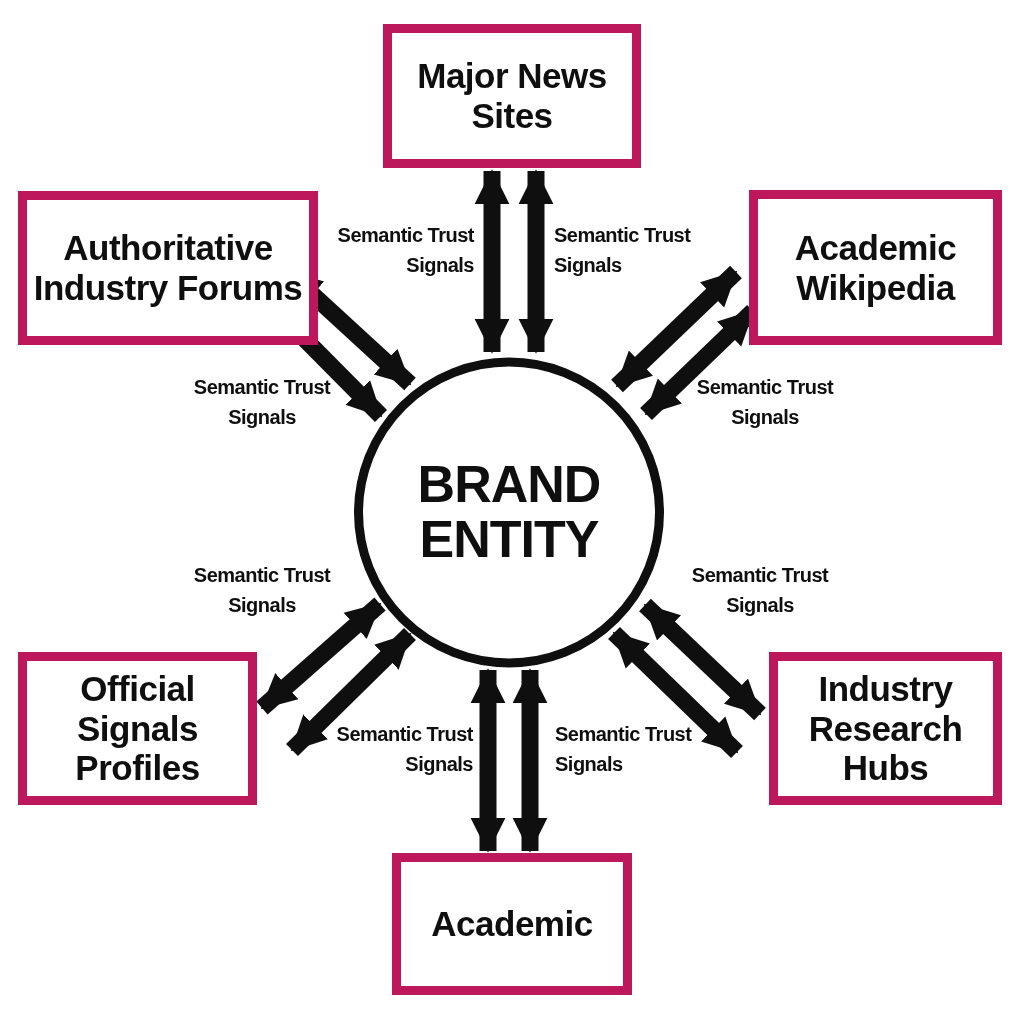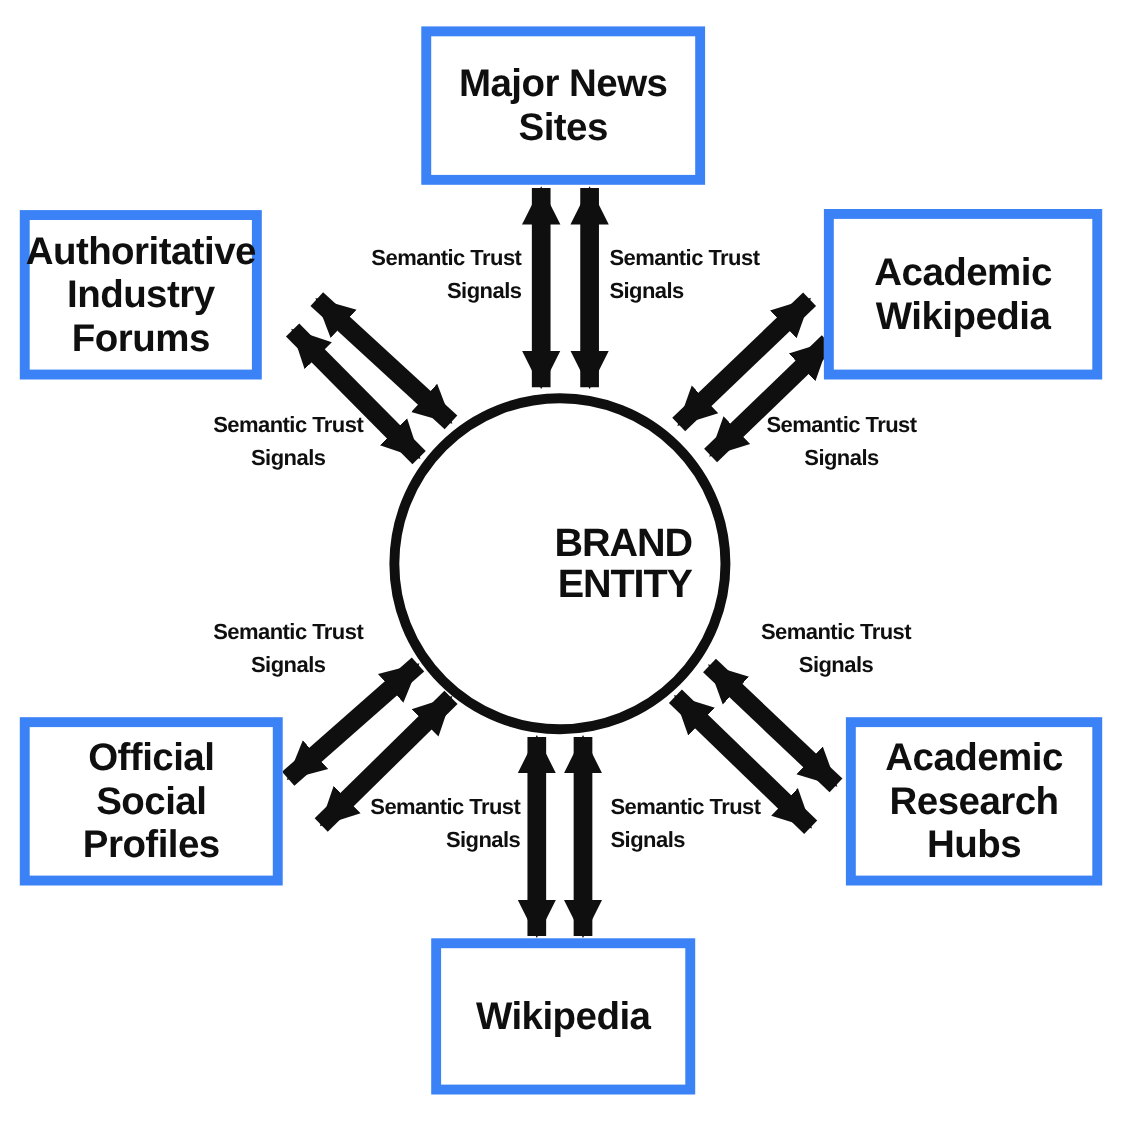--- a/index.html
+++ b/index.html
@@ -1,29 +1,29 @@
 <!DOCTYPE html>
 <html><head>
 <meta charset="utf-8">
 <style>
   html,body{margin:0;padding:0;background:#ffffff;}
   body{width:1024px;height:1024px;position:relative;overflow:hidden;
        font-family:"Liberation Sans","DejaVu Sans",sans-serif;color:#0f0f0f;}
   .stage{position:absolute;inset:0;}
   svg.connectors{position:absolute;left:0;top:0;}
-  .node{position:absolute;box-sizing:border-box;border:9px solid #3b82f6;background:#ffffff;
+  .node{position:absolute;box-sizing:border-box;border:9px solid #be185d;background:#ffffff;
         display:flex;align-items:center;justify-content:center;text-align:center;
         font-weight:700;font-size:35px;line-height:1.13;padding:0 6px;letter-spacing:-0.5px;}
   .center-label{position:absolute;display:flex;align-items:center;justify-content:center;
-        text-align:right;font-weight:700;font-size:36px;line-height:1.06;letter-spacing:-1px;}
+        text-align:center;font-weight:700;font-size:52px;line-height:1.06;letter-spacing:-1px;}
   .edge-label{position:absolute;width:150px;font-weight:700;font-size:20px;line-height:30px;
         letter-spacing:-0.5px;}
   
   #n0{left:383px;top:24px;width:258px;height:144px;}
-  #n1{left:18px;top:191px;width:220px;height:154px;}
+  #n1{left:18px;top:191px;width:300px;height:154px;}
   #n2{left:749px;top:190px;width:253px;height:155px;}
   #n3{left:18px;top:652px;width:239px;height:153px;}
   #n4{left:769px;top:652px;width:233px;height:153px;}
   #n5{left:392px;top:853px;width:240px;height:142px;}
   #center{left:389px;top:452px;width:240px;height:120px;}
   
   #e0a{right:550px;top:220px;text-align:right;}
   #e0b{left:554px;top:220px;text-align:left;}
   #e1{left:187px;top:372px;text-align:center;}
   #e2{left:690px;top:372px;text-align:center;}
@@ -66,23 +66,23 @@
     <line class="arrow" x1="645" y1="605" x2="760" y2="714" marker-start="url(#ahS)" marker-end="url(#ahE)"></line>
     <line class="arrow" x1="614" y1="633" x2="737" y2="752" marker-start="url(#ahS)" marker-end="url(#ahE)"></line>
 
     <line class="arrow" x1="488" y1="670" x2="488" y2="851" marker-start="url(#ahS)" marker-end="url(#ahE)"></line>
     <line class="arrow" x1="530" y1="670" x2="530" y2="851" marker-start="url(#ahS)" marker-end="url(#ahE)"></line>
   </svg>
 
   <div class="node" id="n0">Major News Sites</div>
   <div class="node" id="n1">Authoritative Industry Forums</div>
   <div class="node" id="n2">Academic Wikipedia</div>
-  <div class="node" id="n3">Official Social Profiles</div>
-  <div class="node" id="n4">Academic Research Hubs</div>
-  <div class="node" id="n5">Wikipedia</div>
+  <div class="node" id="n3">Official Signals Profiles</div>
+  <div class="node" id="n4">Industry Research Hubs</div>
+  <div class="node" id="n5">Academic</div>
 
   <div class="center-label" id="center">BRAND ENTITY</div>
 
   <div class="edge-label" id="e0a">Semantic Trust Signals</div>
   <div class="edge-label" id="e0b">Semantic Trust Signals</div>
   <div class="edge-label" id="e1">Semantic Trust Signals</div>
   <div class="edge-label" id="e2">Semantic Trust Signals</div>
   <div class="edge-label" id="e3">Semantic Trust Signals</div>
   <div class="edge-label" id="e4">Semantic Trust Signals</div>
   <div class="edge-label" id="e5a">Semantic Trust Signals</div>

